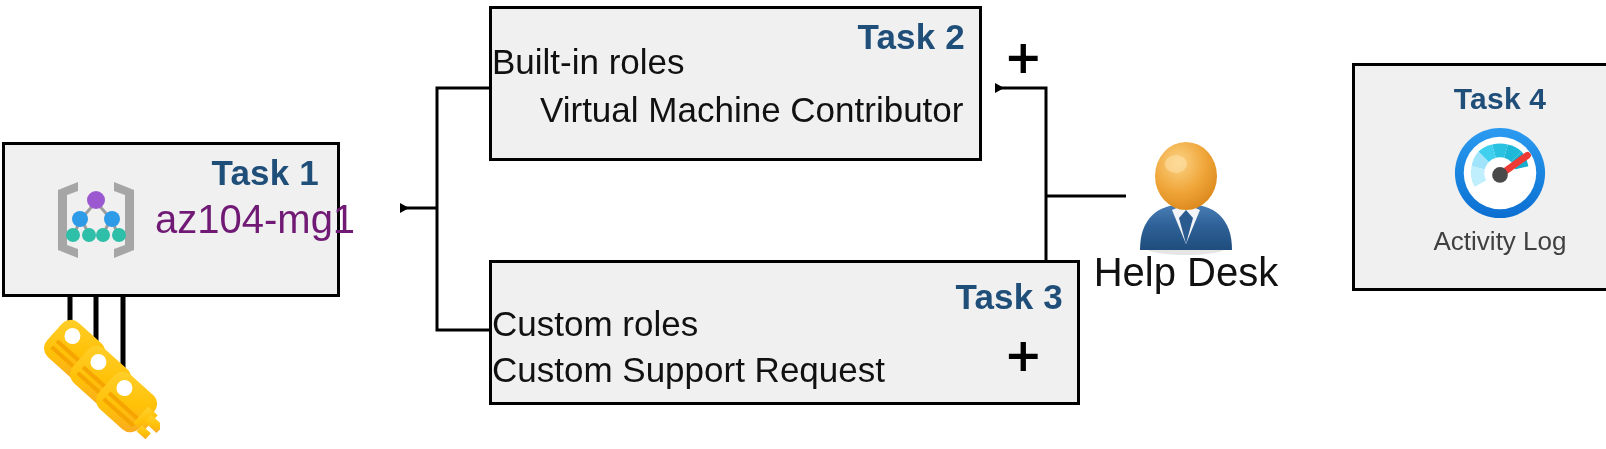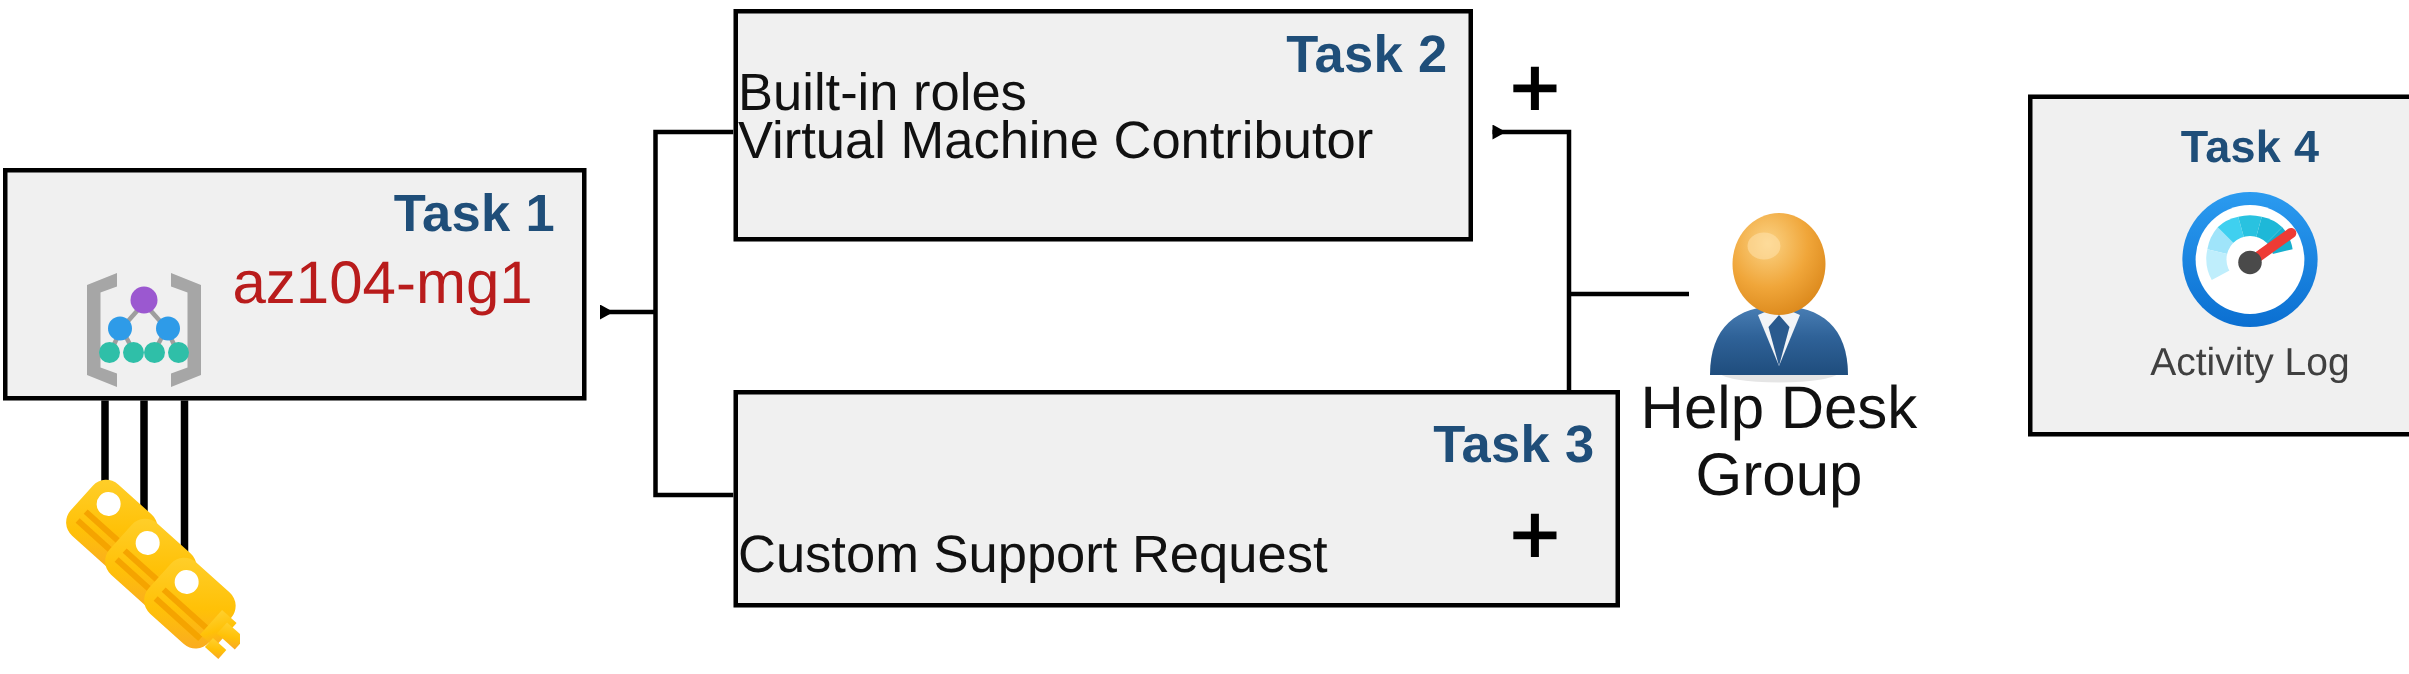--- a/index.html
+++ b/index.html
@@ -29,32 +29,32 @@
     position:absolute;
     left:0;right:0;
     text-align:left;
     color:#111111;
     font-size:35px;
     line-height:1.18;
     white-space:nowrap;
   }
 
   
-  #task1{left:2px;top:112px;width:389px;height:155px;padding-left:41px;}
+  #task1{left:2px;top:142px;width:338px;height:155px;padding-left:41px;}
   #task1 .task-tag{right:18px;top:8px;}
-  #task1-label{position:absolute;left:150px;top:52px;font-size:40px;color:#b91c1c;white-space:nowrap;}
+  #task1-label{position:absolute;left:150px;top:52px;font-size:40px;color:#701a75;white-space:nowrap;}
 
   
   #mg-icon{position:absolute;left:48px;top:172px;width:96px;height:96px;}
 
   
   #task2{left:489px;top:6px;width:493px;height:155px;}
   #task2 .task-tag{right:14px;top:8px;}
   #task2 .line1{top:32px;}
-  #task2 .line2{top:64px;}
+  #task2 .line2{top:80px;padding-left:48px;}
 
   
   #task3{left:489px;top:260px;width:591px;height:145px;}
   #task3 .task-tag{right:14px;top:14px;}
   #task3 .line1{top:40px;}
   #task3 .line2{top:86px;}
 
   
   #task4{left:1352px;top:63px;width:296px;height:228px;}
   #task4 .task-tag{left:0;right:0;text-align:center;top:16px;font-size:30px;}
@@ -183,37 +183,37 @@
   </svg>
 
   <div class="task-box" id="task2">
     <span class="task-tag">Task 2</span>
     <div class="box-text line1">Built-in roles</div>
     <div class="box-text line2">Virtual Machine Contributor</div>
   </div>
 
   <div class="task-box" id="task3">
     <span class="task-tag">Task 3</span>
+    <div class="box-text line1">Custom roles</div>
     <div class="box-text line2">Custom Support Request</div>
   </div>
 
   <span class="plus" id="plus-top">+</span>
   <span class="plus" id="plus-bottom">+</span>
 
   <svg id="person-icon" viewBox="0 0 120 118">
     <ellipse cx="60" cy="108" rx="40" ry="7" fill="#000000" opacity="0.10"></ellipse>
     <path d="M14,110 C14,78 32,64 60,64 C88,64 106,78 106,110 Z" fill="url(#bodyGrad)"></path>
     <path d="M60,64 L46,70 L60,104 L74,70 Z" fill="#F2F4F7"></path>
     <path d="M60,70 L53,78 L60,104 L67,78 Z" fill="#2A5A8E"></path>
     <ellipse cx="60" cy="36" rx="31" ry="34" fill="url(#headGrad)"></ellipse>
     <ellipse cx="50" cy="24" rx="11" ry="9" fill="#FFE2AC" opacity="0.55"></ellipse>
   </svg>
   <div id="person-label">
     <div>Help Desk</div>
-    <div>Group</div>
   </div>
 
   <div class="task-box" id="task4">
     <span class="task-tag">Task 4</span>
     <svg id="gauge-icon" viewBox="0 0 100 100">
       <circle cx="50" cy="50" r="46" fill="url(#ringGrad)"></circle>
       <circle cx="50" cy="50" r="37" fill="#ffffff"></circle>
       <g>
         <path d="M50,50 L21,43 A30,30 0 0 1 28,28 Z" fill="#9FE4FA"></path>
         <path d="M50,50 L28,28 A30,30 0 0 1 42,21 Z" fill="#3FD0F0"></path>

